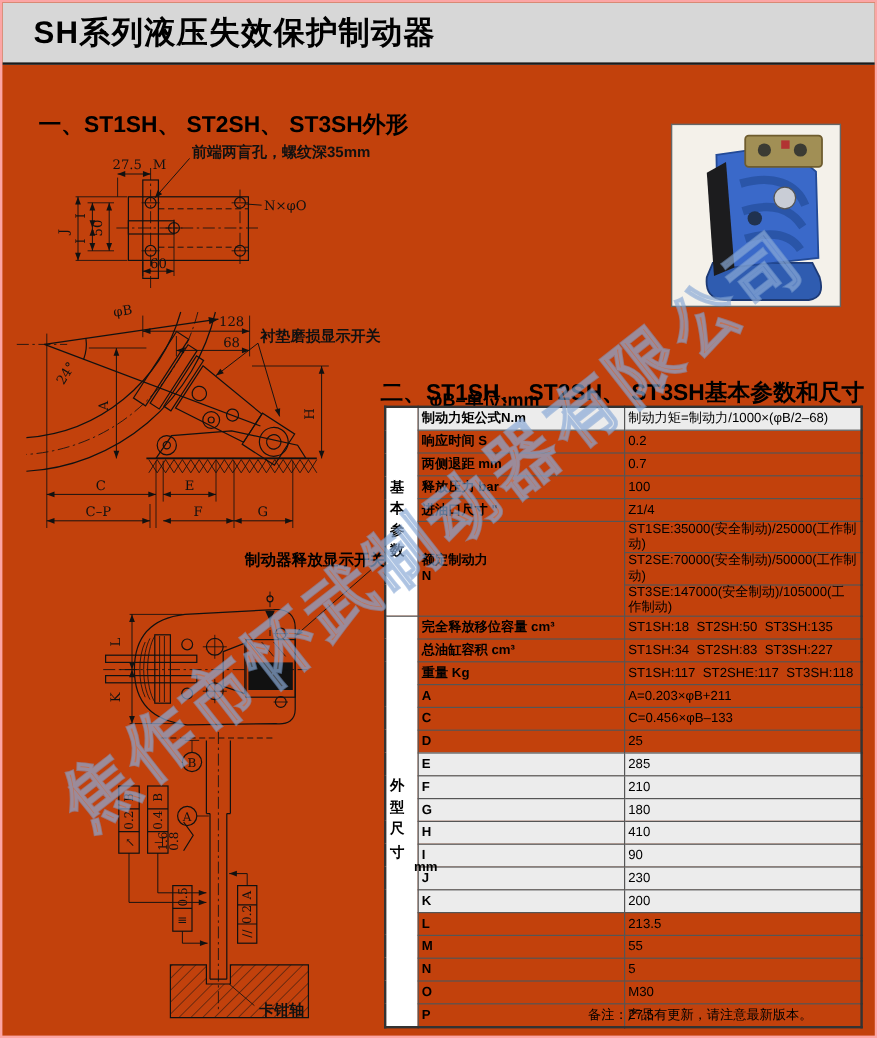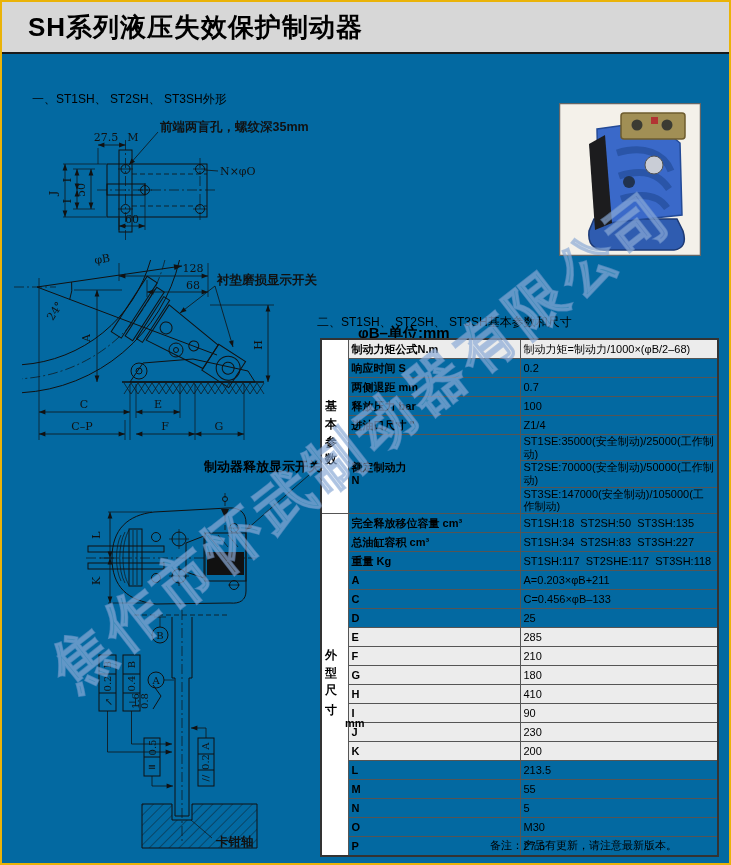--- a/index.html
+++ b/index.html
@@ -1,24 +1,24 @@
 <!DOCTYPE html>
 <html><head>
 <meta charset="utf-8">
 <style>
   html,body{margin:0;padding:0;background:#fff;}
-  .page{position:relative;width:731px;height:865px;background:#0369a1;
-        border:2px solid #eab308;box-sizing:border-box;overflow:hidden;
+  .page{position:relative;width:731px;height:865px;background:#c2410c;
+        border:2px solid #fca5a5;box-sizing:border-box;overflow:hidden;
         font-family:"Liberation Sans",sans-serif;color:#000;}
   .header{position:absolute;left:0;top:0;right:0;height:50px;background:#d7d7d7;
           border-bottom:2px solid #1a1a1a;display:flex;align-items:center;}
   .header .title{font-size:26px;font-weight:bold;padding-left:26px;letter-spacing:1px;}
   .subtitle{position:absolute;left:400px;top:74px;width:315px;text-align:right;
             font-size:15px;font-weight:bold;}
-  .sec-heading{position:absolute;font-size:12px;font-weight:normal;white-space:nowrap;}
+  .sec-heading{position:absolute;font-size:19px;font-weight:bold;white-space:nowrap;}
   #sec1-heading{left:30px;top:89px;}
   #sec2-heading{left:315px;top:292px;margin-top:20px;}
   .unit-note{position:absolute;left:316px;top:322px;font-size:15px;font-weight:bold;margin-left:40px;}
   .foot-note{position:absolute;left:488px;top:836px;font-size:11px;font-weight:normal;}
   .release-label{position:absolute;left:202px;top:456px;font-size:13px;font-weight:bold;white-space:nowrap;}
   .drw{position:absolute;}
   #drw1{left:25px;top:112px;}
   #drw2{left:10px;top:248px;}
   #drw3{left:40px;top:455px;}
   #drw4{left:40px;top:606px;}

